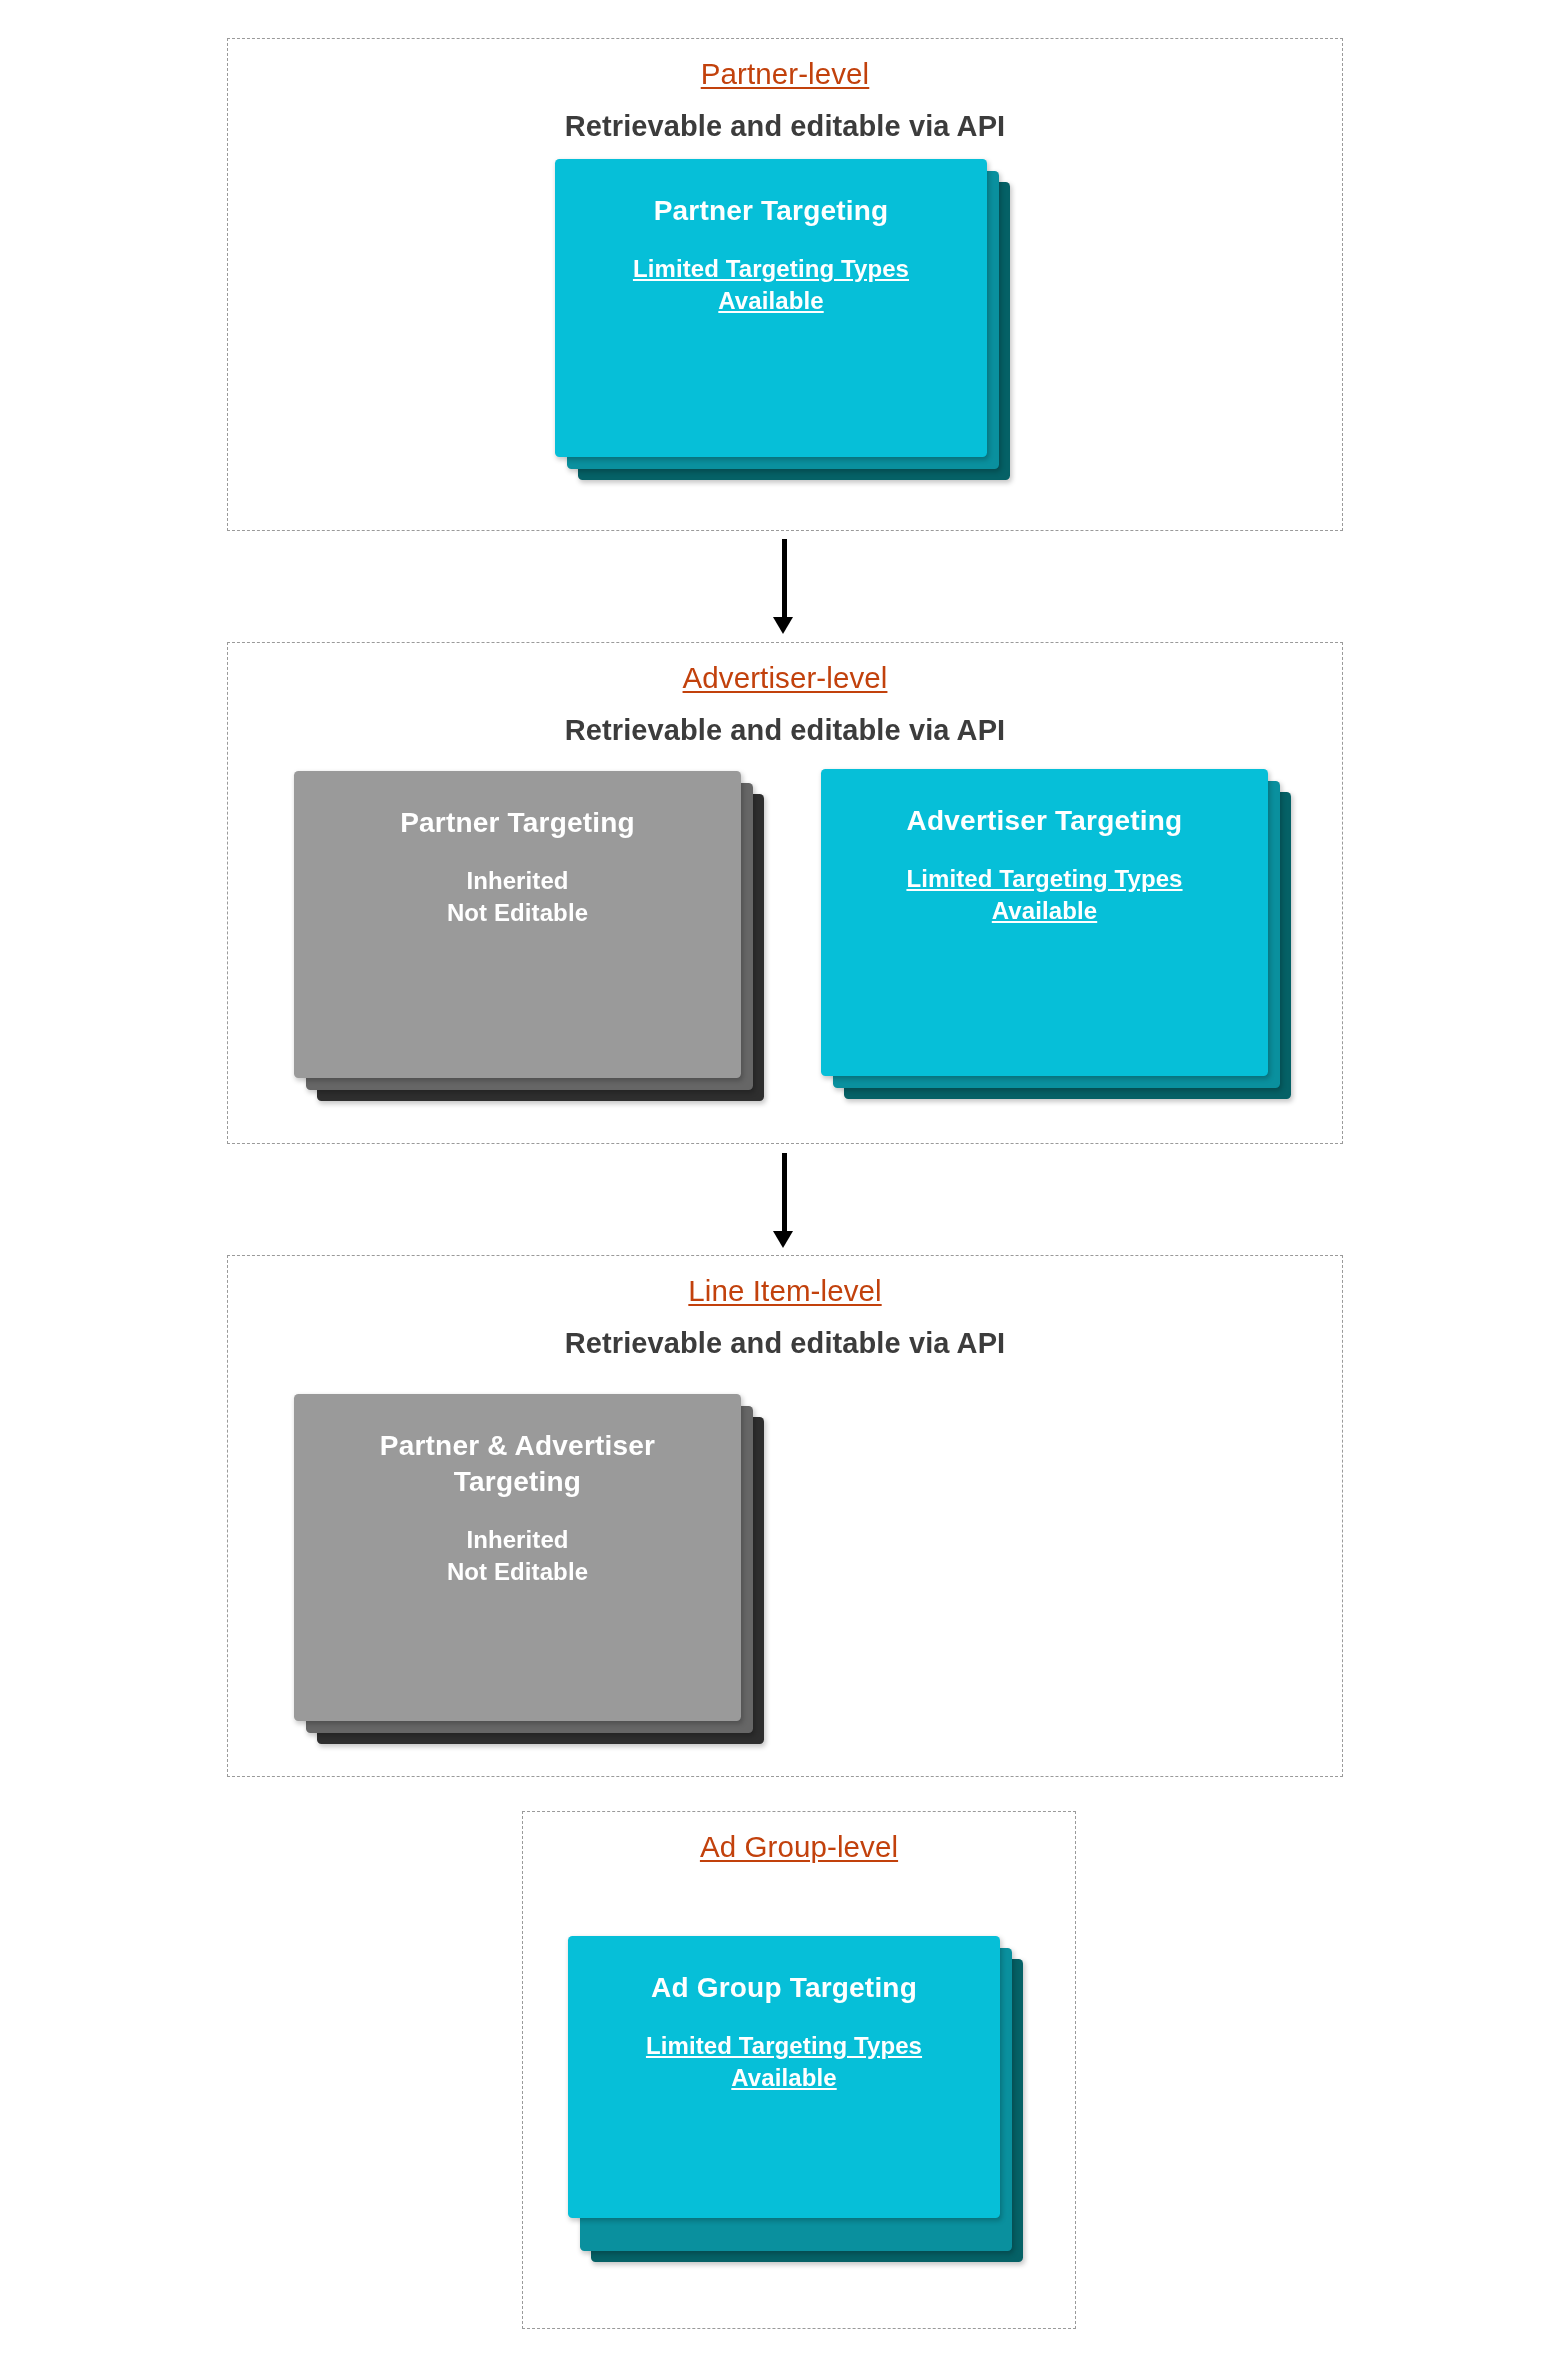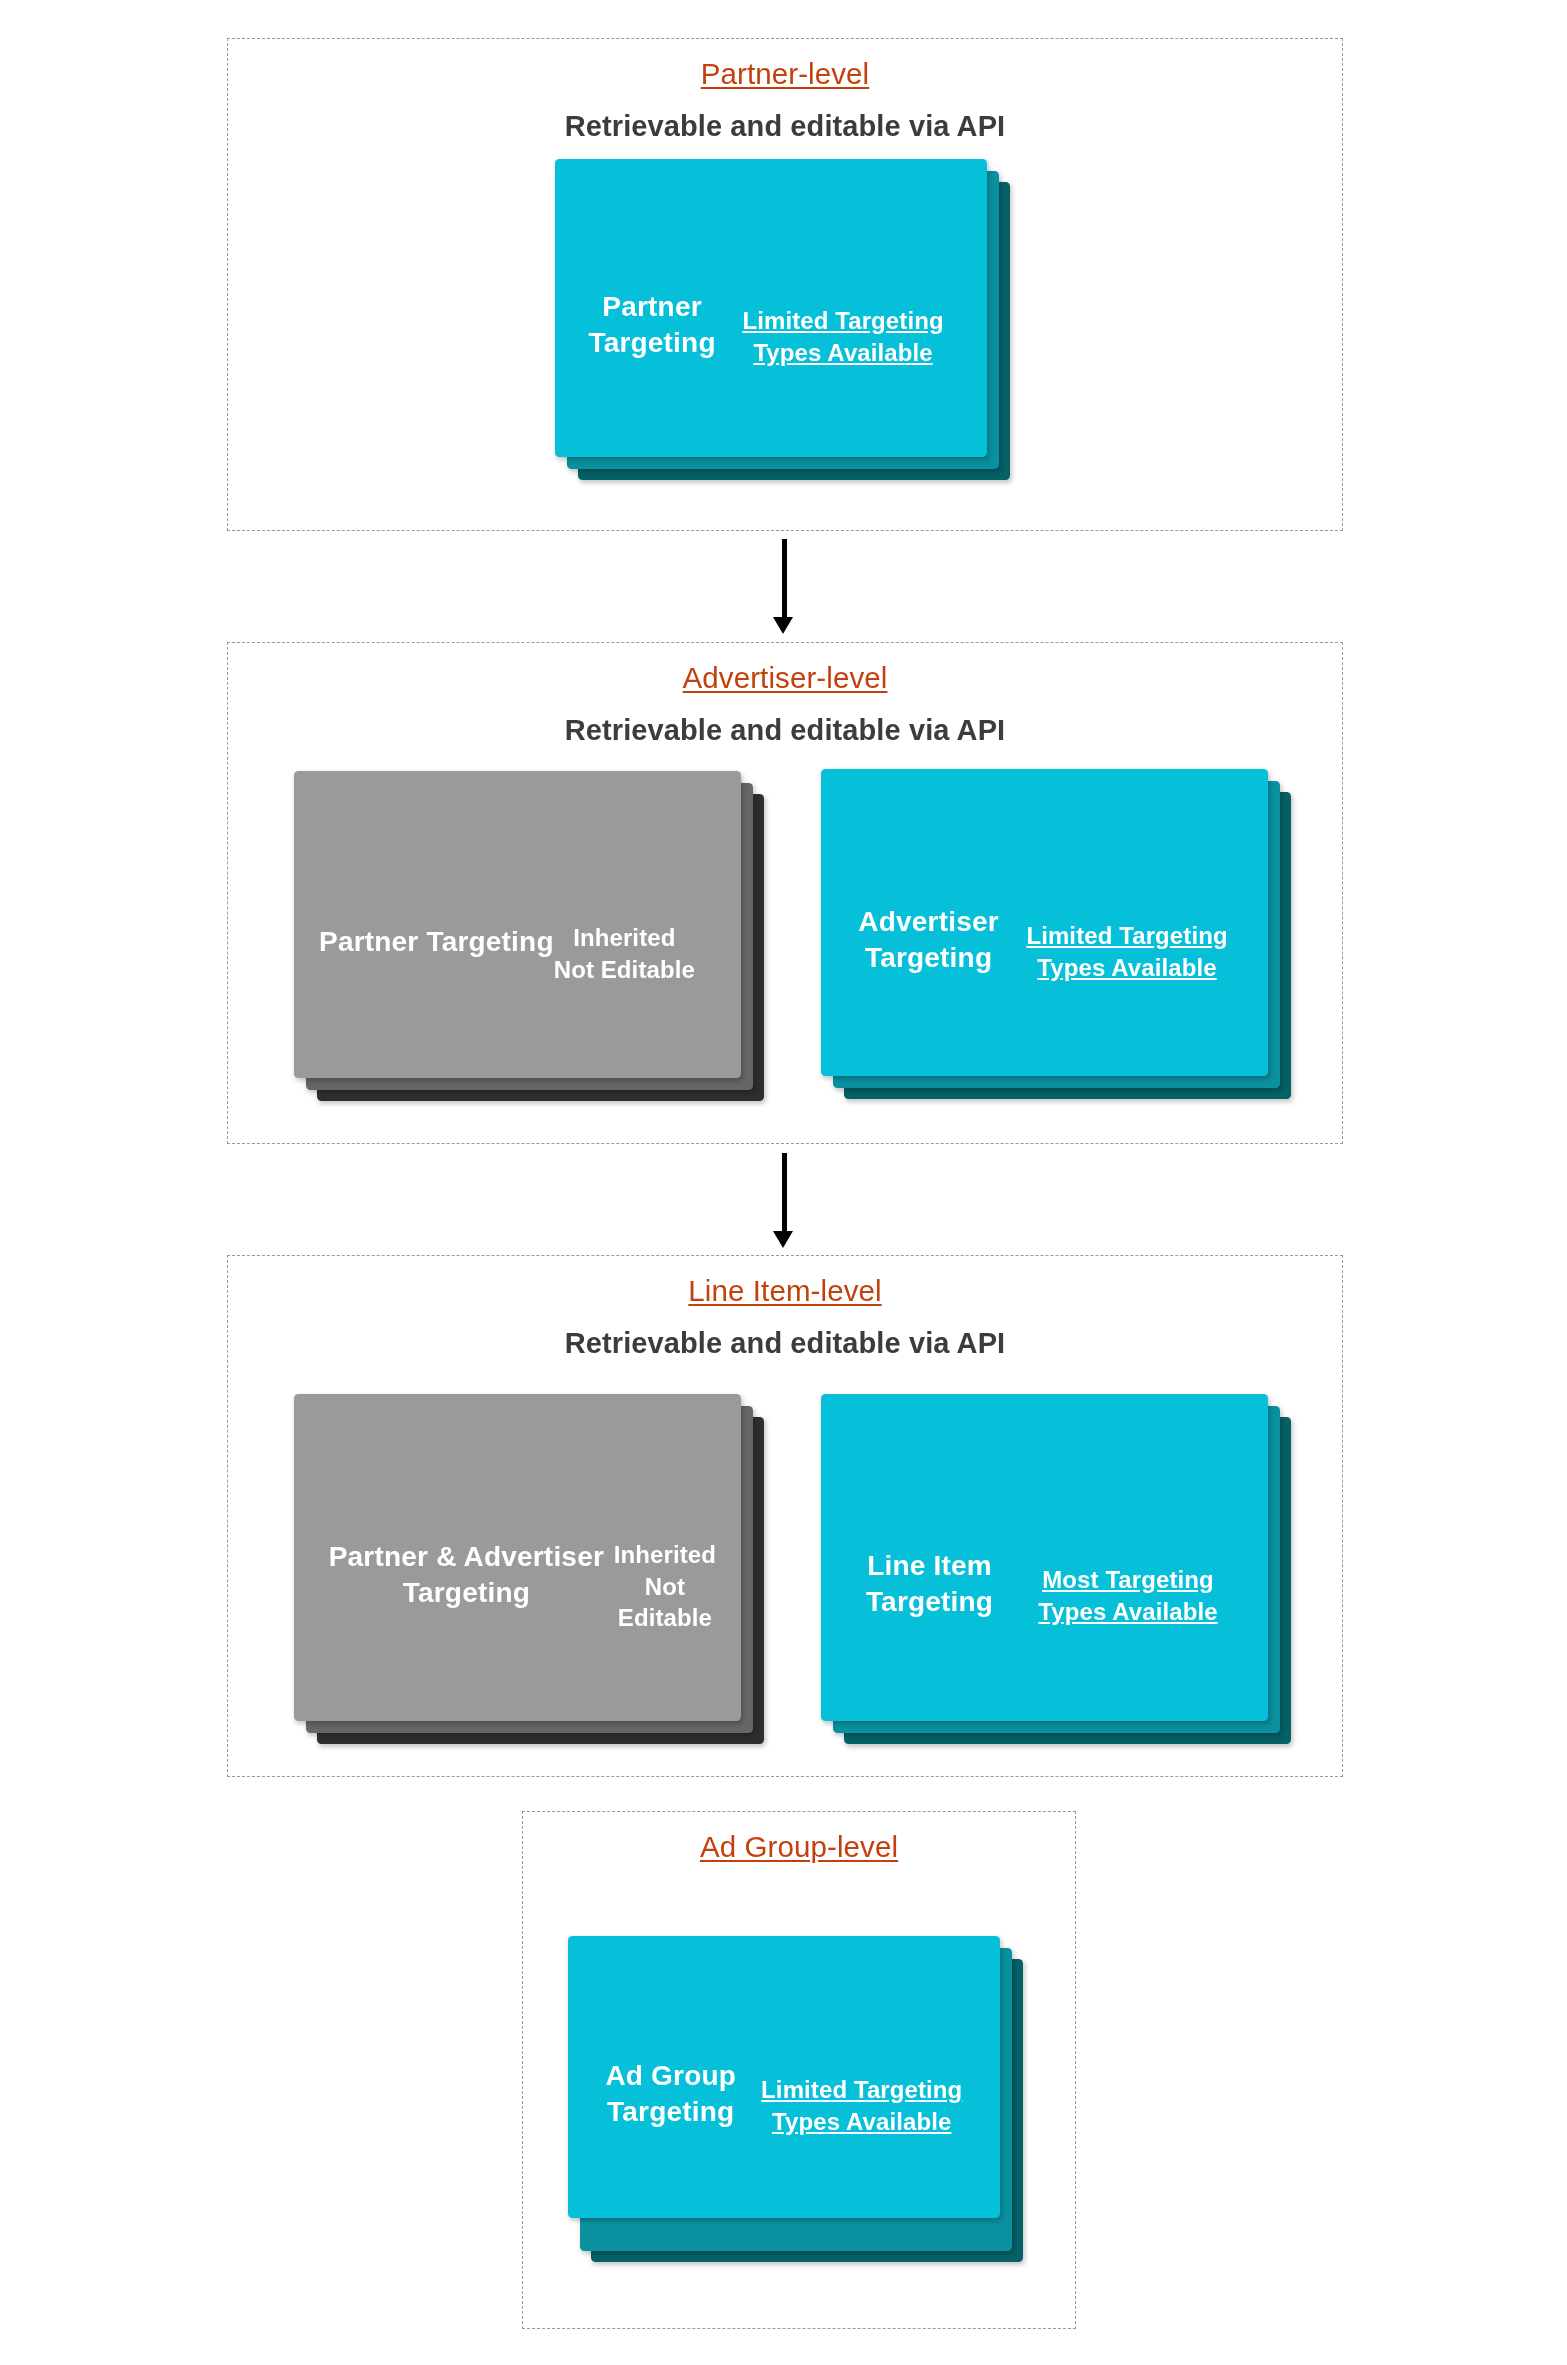--- a/index.html
+++ b/index.html
@@ -60,21 +60,21 @@
   .cy .front{background:#06bfd8;}
   
   .gy .back{background:#2e2e2e;}
   .gy .mid {background:#666666;}
   .gy .front{background:#9a9a9a;}
 
   .card-body{
     position:absolute;
     left:0;right:0;top:0;bottom:0;
     display:flex;
-    flex-direction:row;
+    flex-direction:column;
     align-items:center;
     justify-content:flex-start;
     box-sizing:border-box;
     padding:34px 25px 0 25px;
     text-align:center;
   }
   .card-title{
     font-size:28px;
     font-weight:700;
     color:#ffffff;
@@ -179,30 +179,20 @@
       <div class="layer mid" style="width:447px;height:327px;"></div>
       <div class="layer front" style="width:447px;height:327px;">
         <div class="card-body">
           <div class="card-title" style="max-width:348px;">Partner &amp; Advertiser Targeting</div>
           <div class="card-note" style="white-space:pre-line;">Inherited
 Not Editable</div>
         </div>
       </div>
     </div>
 
-    <div class="stack cy" style="left:593px;top:138px;width:470px;height:350px;">
-      <div class="layer back" style="width:447px;height:327px;"></div>
-      <div class="layer mid" style="width:447px;height:327px;"></div>
-      <div class="layer front" style="width:447px;height:327px;">
-        <div class="card-body" style="padding-top:52px;">
-          <div class="card-title">Line Item Targeting</div>
-          <div class="card-note u" style="max-width:304px;">Most Targeting Types Available</div>
-        </div>
-      </div>
-    </div>
   </div>
 
   <div class="level" style="left:522px;top:1811px;width:554px;height:518px;">
     <div class="level-head">
       <span class="level-title">Ad Group-level</span>
     </div>
 
     <div class="stack cy" style="left:45px;top:124px;width:455px;height:326px;">
       <div class="layer back" style="width:432px;height:303px;"></div>
       <div class="layer mid" style="width:432px;height:303px;"></div>

